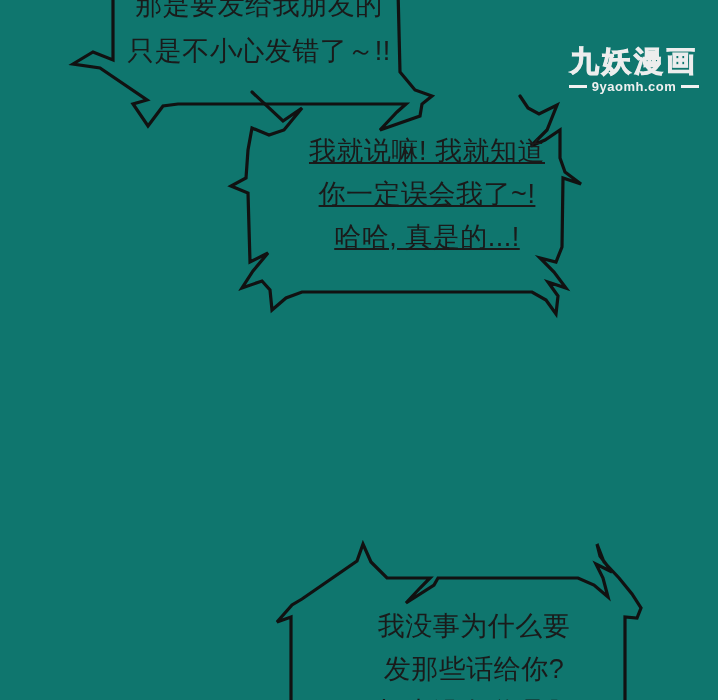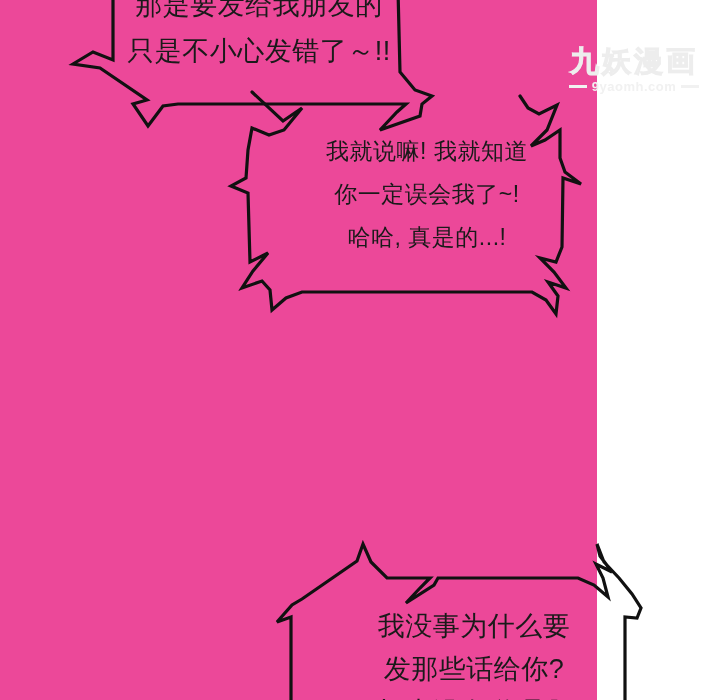--- a/index.html
+++ b/index.html
@@ -11,23 +11,23 @@
     width: 720px;
     height: 700px;
     position: relative;
     overflow: hidden;
     font-family: "Liberation Sans", "DejaVu Sans", sans-serif;
   }
 
   #comic-panel {
     position: absolute;
     inset: 0;
-    width: 597px;
+    width: 718px;
     height: 700px;
-    background: #ec4899;
+    background: #0f766e;
   }
 
   .bubble-art {
     position: absolute;
     left: 0;
     top: 0;
     width: 720px;
     height: 700px;
     pointer-events: none;
   }
@@ -48,22 +48,23 @@
     top: -18px;
     width: 310px;
     font-size: 27px;
     line-height: 46px;
   }
 
   #bubble-2-text {
     left: 272px;
     top: 130px;
     width: 310px;
-    font-size: 23px;
+    font-size: 27px;
     line-height: 43px;
+    text-decoration: underline;
   }
 
   #bubble-3-text {
     left: 336px;
     top: 605px;
     width: 276px;
     font-size: 27px;
     line-height: 43px;
   }
 

